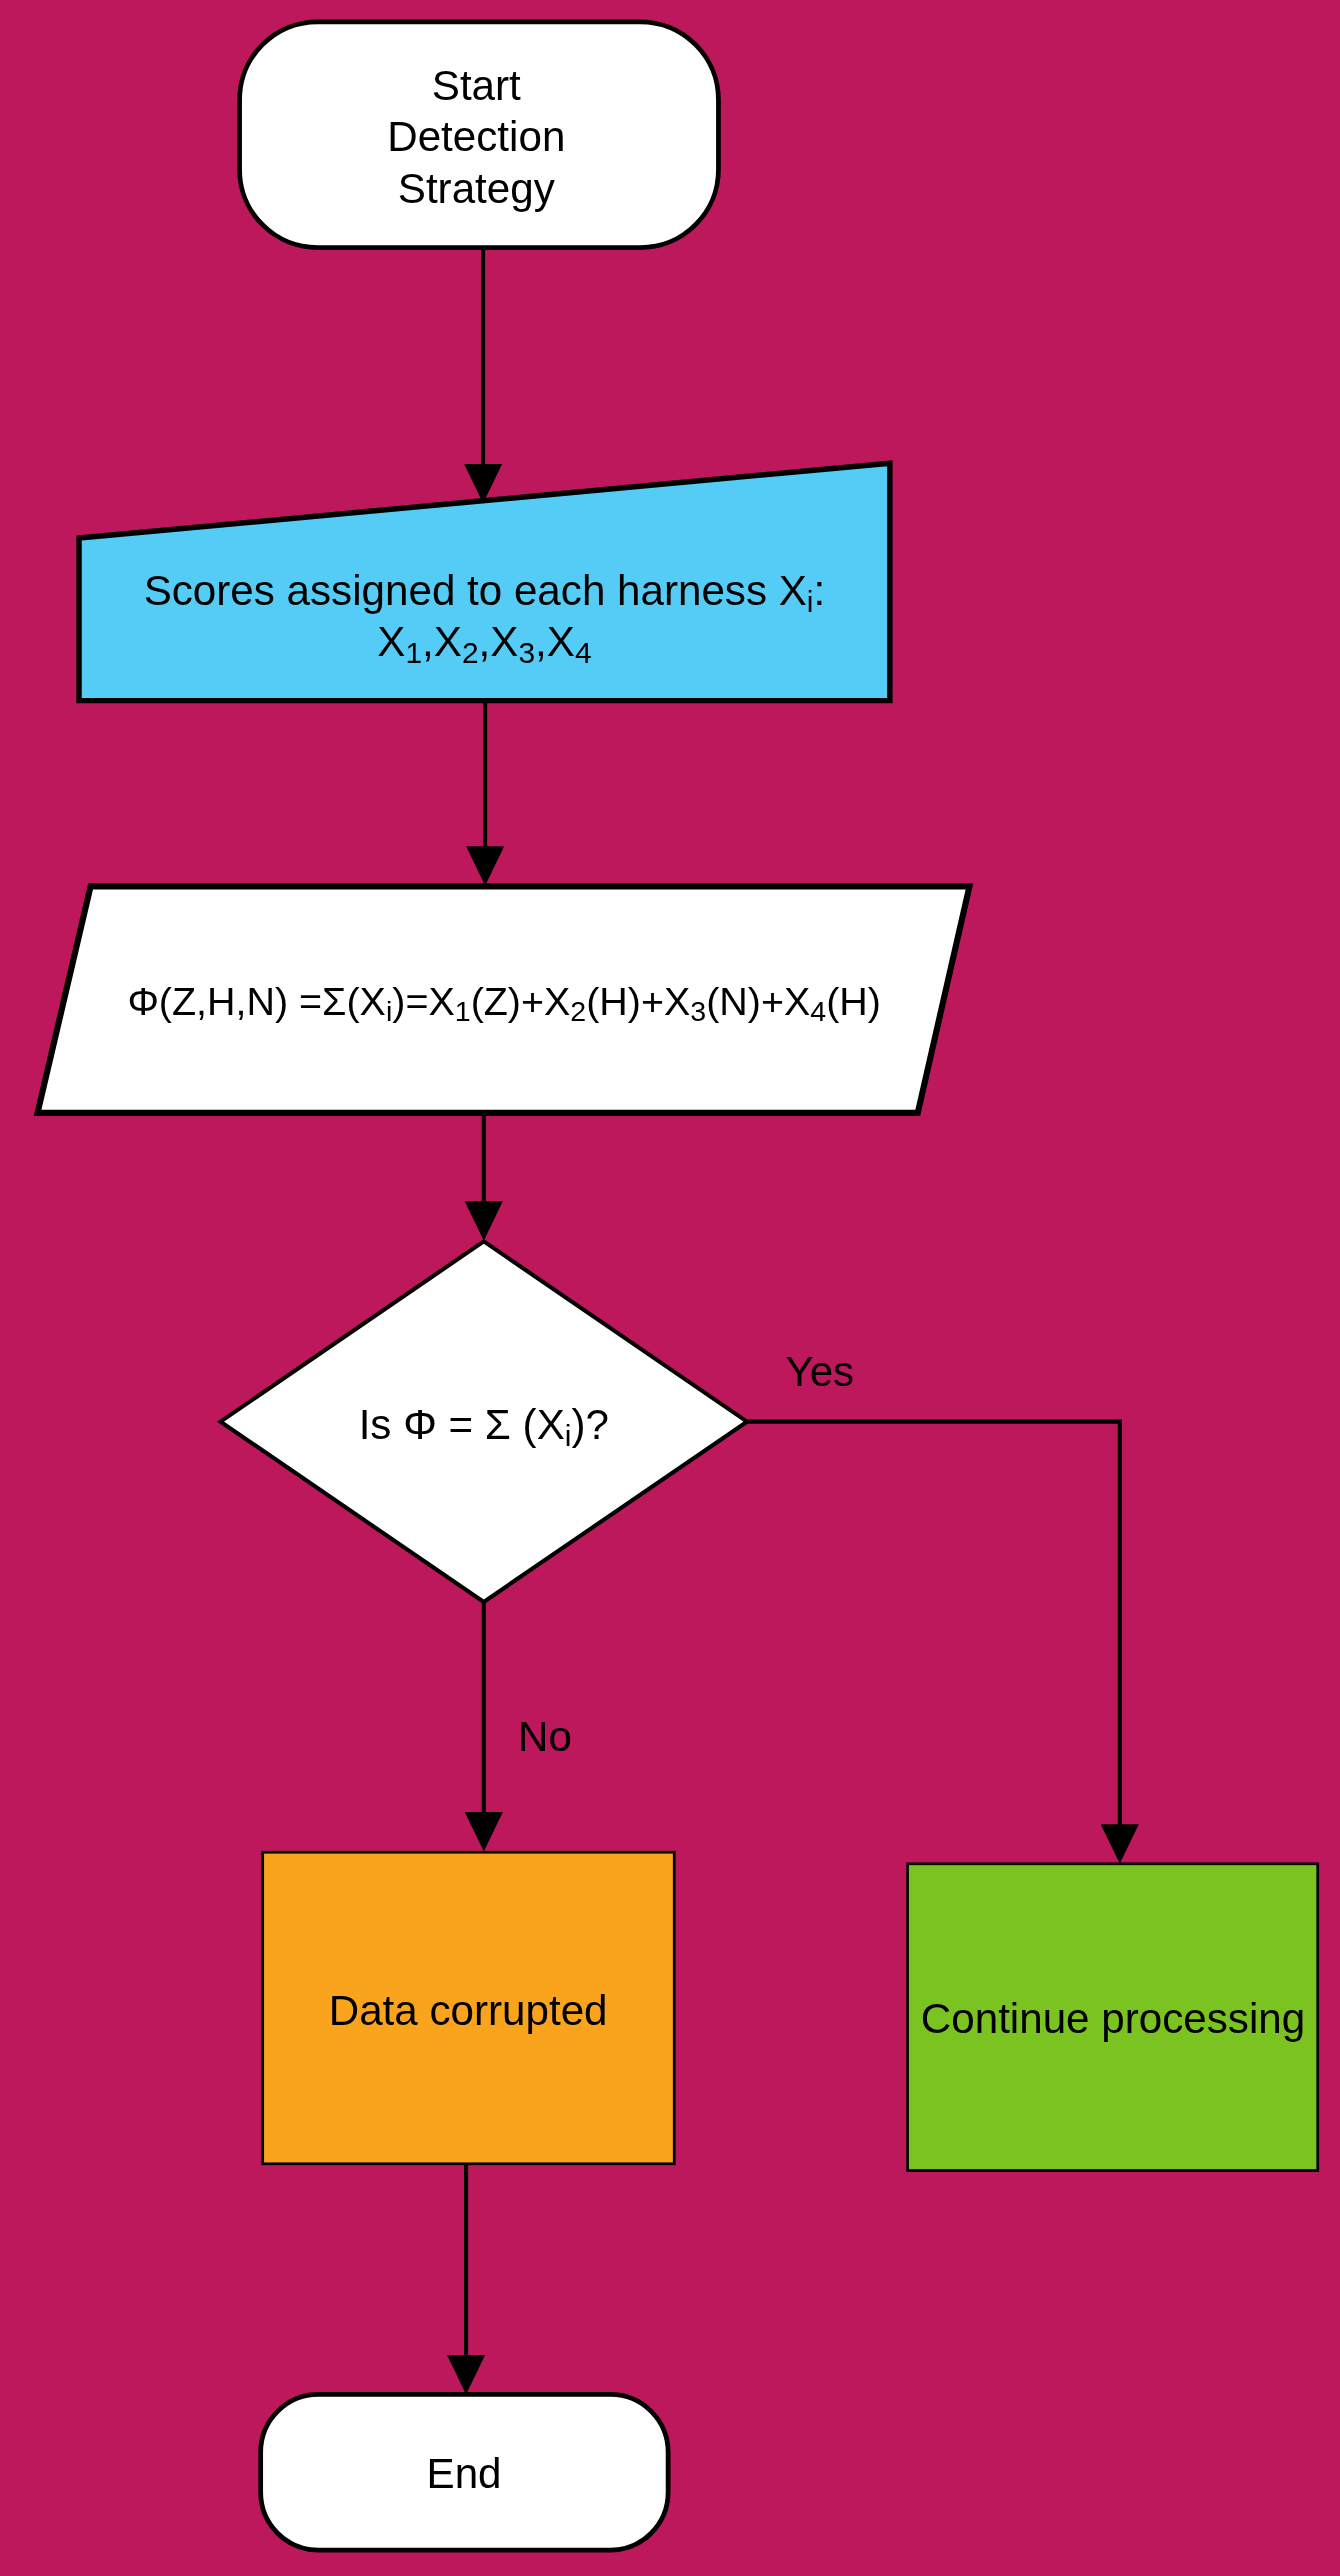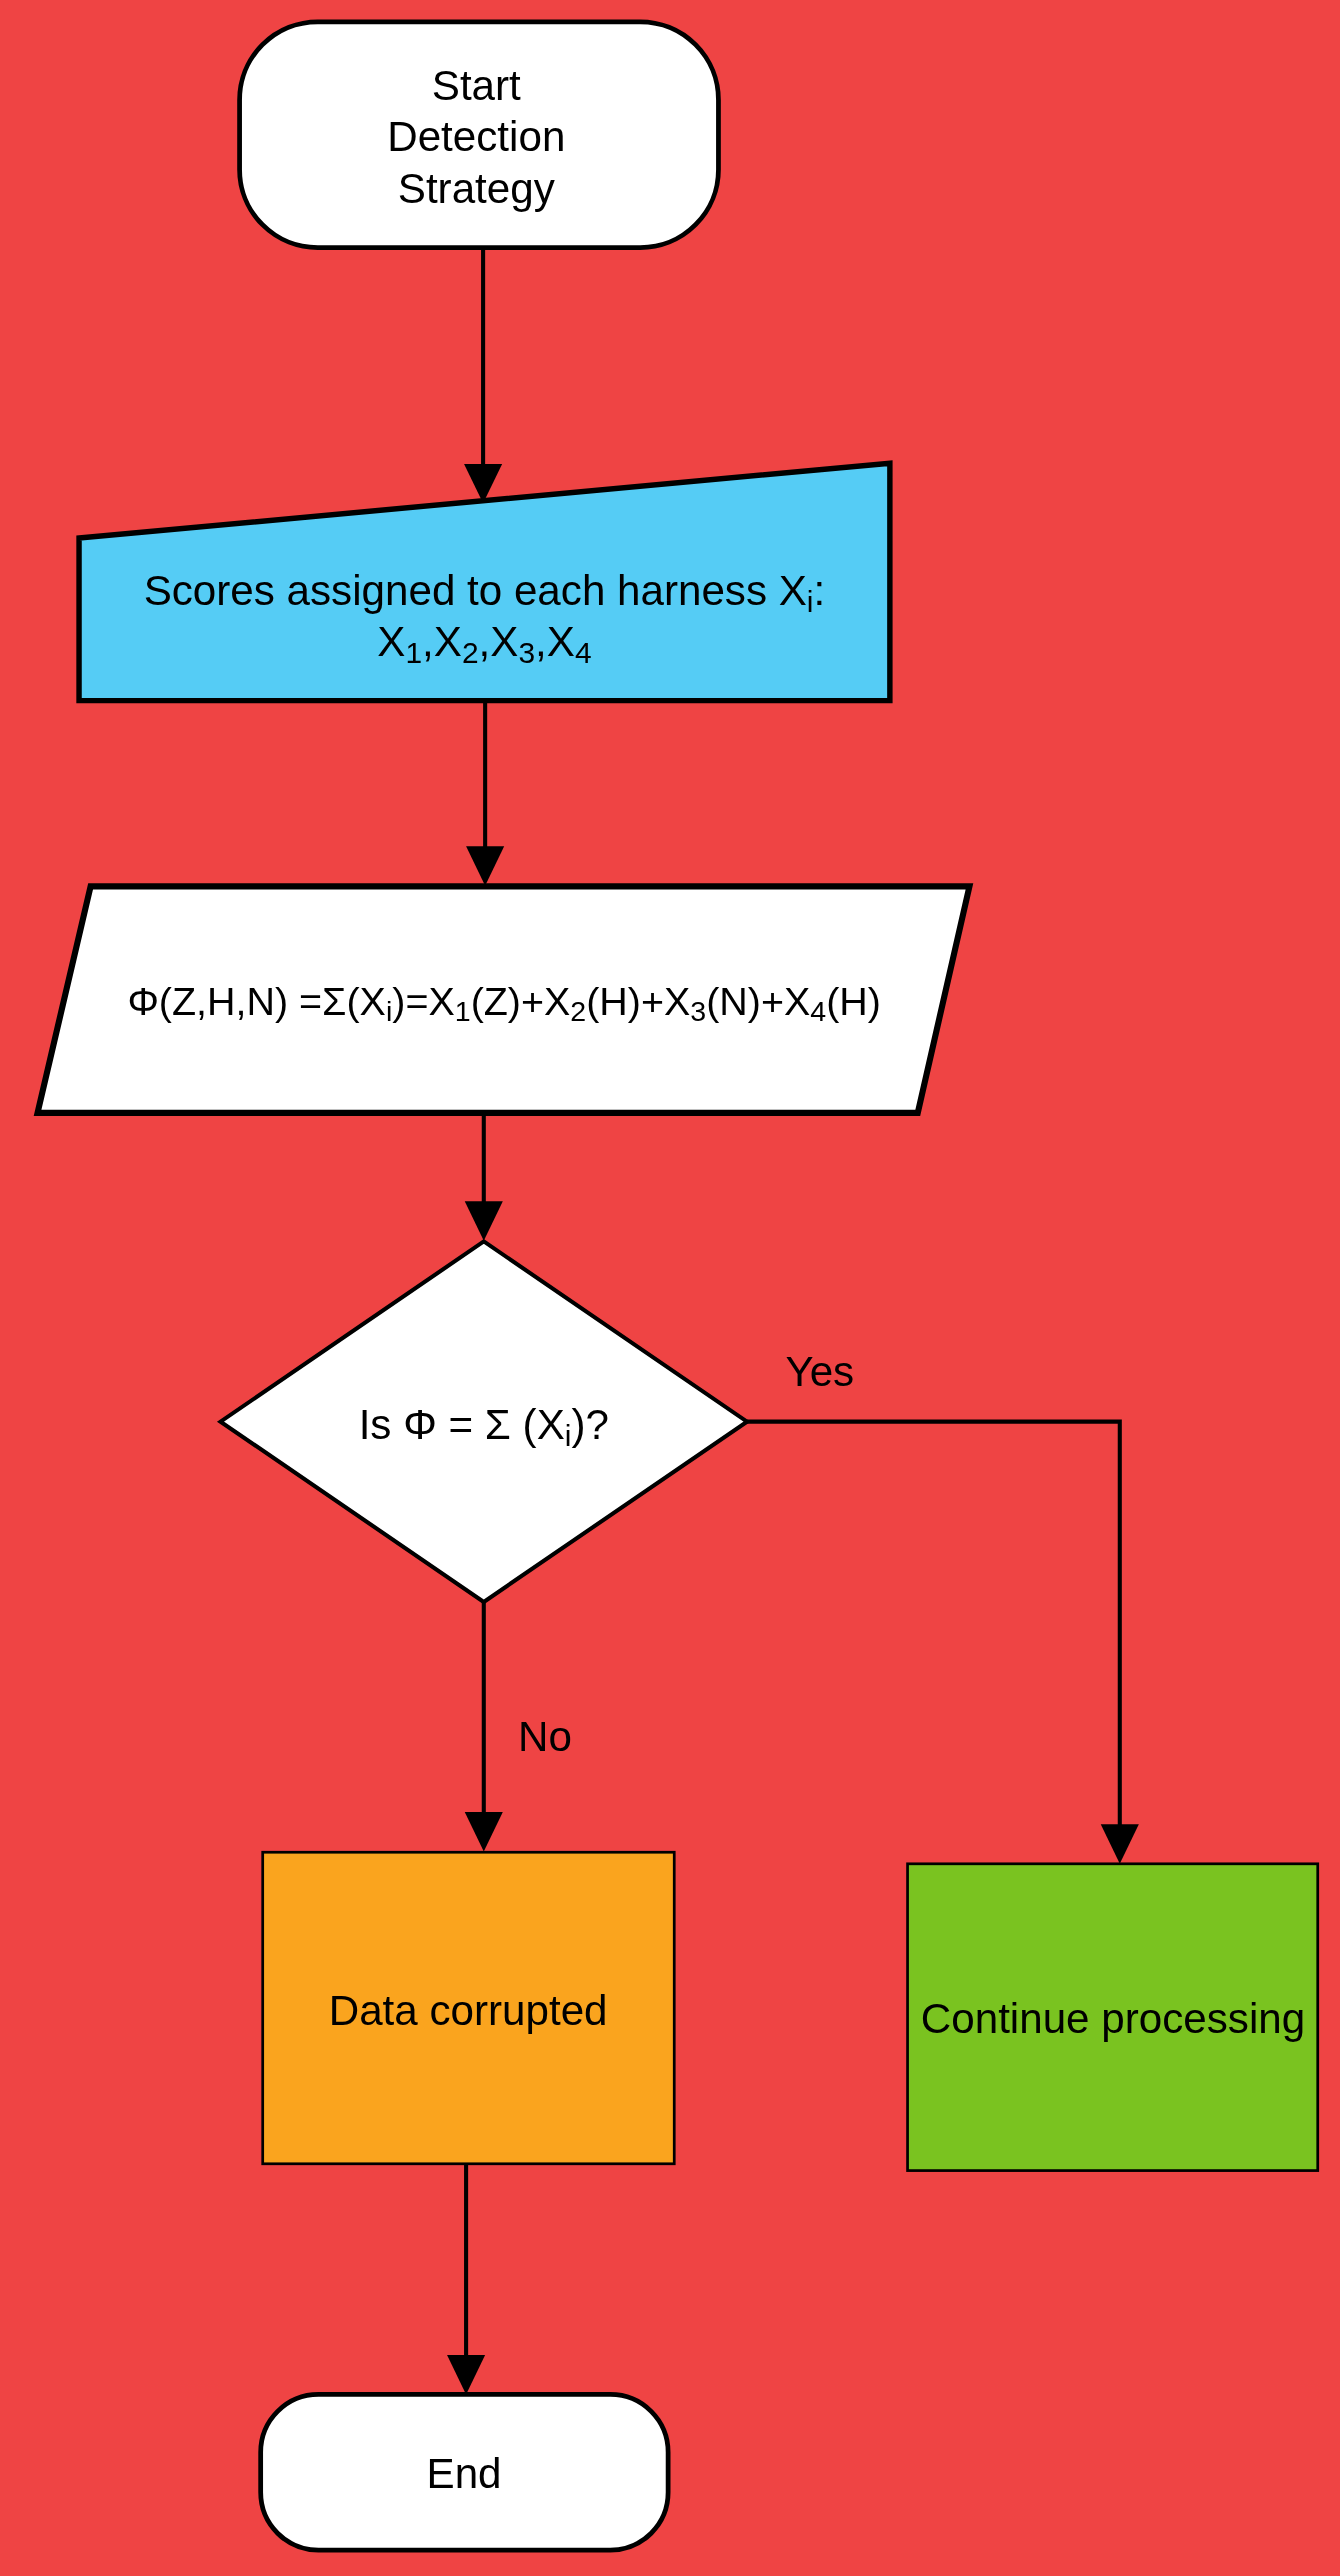--- a/index.html
+++ b/index.html
@@ -3,21 +3,21 @@
 <meta charset="utf-8">
 <style>
   html, body {
     margin: 0;
     padding: 0;
     background: #ffffff;
   }
   .stage {
     width: 1341px;
     height: 2576px;
-    background: #ef4444;
+    background: #be185d;
     position: relative;
   }
   svg.flow {
     display: block;
     width: 1341px;
     height: 2576px;
   }
   svg.flow text {
     font-family: "Liberation Sans", sans-serif;
     fill: #000000;

